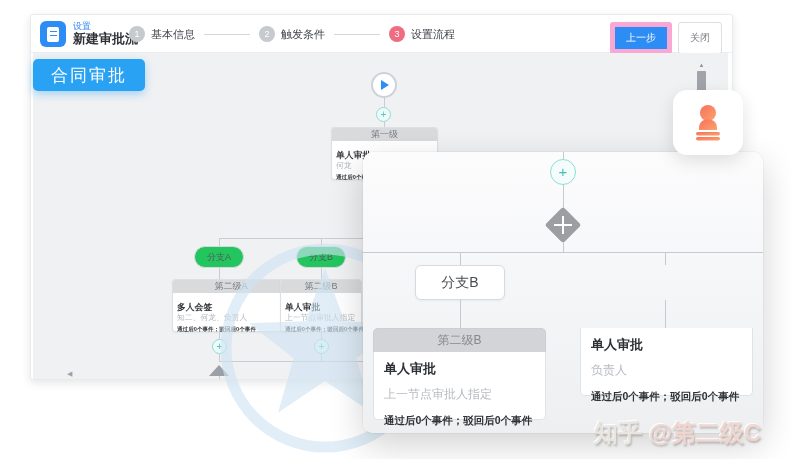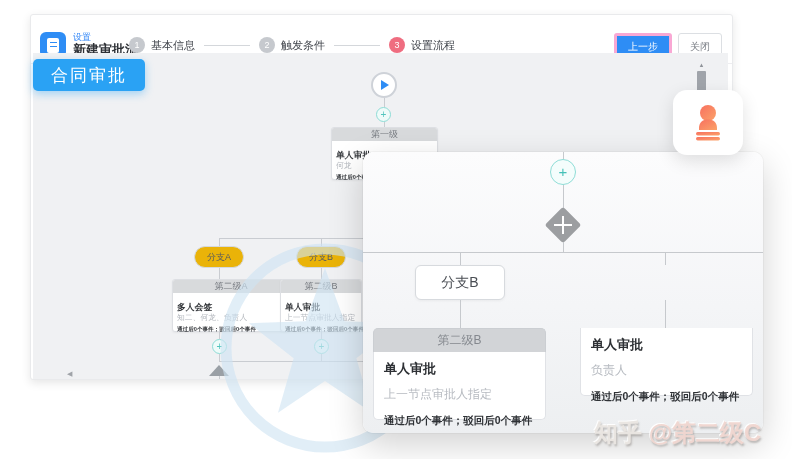--- a/index.html
+++ b/index.html
@@ -3,40 +3,40 @@
 <meta charset="utf-8">
 <style>
   * { margin:0; padding:0; box-sizing:border-box; }
   html,body { width:792px; height:459px; background:#fff; font-family:"Liberation Sans","DejaVu Sans",sans-serif; overflow:hidden; }
   .abs { position:absolute; }
   #stage { position:relative; width:792px; height:459px; background:#fff; }
 
   
   #app-window { left:30px; top:14px; width:703px; height:366px; background:#fff;
     border:1px solid #e9eaec; border-radius:3px; box-shadow:0 3px 10px rgba(0,0,0,.10); }
-  #app-header { left:0; top:11px; right:0; height:38px; background:#fff; border-bottom:1px solid #ededf0; border-radius:3px 3px 0 0; }
+  #app-header { left:0; top:0; right:0; height:38px; background:#fff; border-bottom:1px solid #ededf0; border-radius:3px 3px 0 0; }
   #app-icon { left:9px; top:6px; width:26px; height:26px; background:#2e8df5; border-radius:6px; display:flex; align-items:center; justify-content:center; }
   .doc-glyph { width:12px; height:15px; background:#fff; border-radius:2px; position:relative; }
   .doc-glyph::after { content:""; position:absolute; left:2.5px; right:2.5px; top:4px; height:8px;
     background:repeating-linear-gradient(#2e8df5 0 1.5px, transparent 1.5px 4px); }
   #app-titles { left:42px; top:5px; }
   #app-label { font-size:9px; color:#3a8bf7; line-height:12px; }
   #app-title { font-size:13px; color:#2e3136; font-weight:bold; line-height:14px; }
 
   #steps { left:98px; top:0; height:38px; display:flex; align-items:center; }
   .step { display:flex; align-items:center; cursor:pointer; }
   .step-circle { width:16px; height:16px; border-radius:50%; background:#c6c9ce; color:#fff; font-size:9px;
     display:flex; align-items:center; justify-content:center; }
   .step.active .step-circle { background:#ef6d80; }
   .step-label { font-size:11px; color:#3f434a; margin-left:6px; }
   .step-line { width:46px; height:1px; background:#d4d7db; margin:0 9px; }
 
   #header-buttons { right:10px; top:7px; display:flex; gap:6px; }
   .btn { font-size:10px; border-radius:3px; padding:5px 11px; cursor:pointer; line-height:12px; }
-  .btn-primary { background:#2e8df5; color:#fff; border:3px solid #f9a8d4; }
+  .btn-primary { background:#2e8df5; color:#fff; border:5px solid #f9a8d4; }
   .btn-plain { background:#fff; color:#7a7e85; border:1px solid #dcdfe3; }
 
   
   #flow-canvas { left:2px; top:38px; width:695px; height:326px; background:#f0f1f3; overflow:hidden; }
   .vl { width:1px; background:#c9ccd1; }
   .hl { height:1px; background:#c9ccd1; }
 
   #play-node { left:338px; top:19px; width:26px; height:26px; border-radius:50%; background:#fff; border:2px solid #ced2d8;
     display:flex; align-items:center; justify-content:center; cursor:pointer; }
   .play-tri { width:0; height:0; border-left:8px solid #2e8df5; border-top:5px solid transparent; border-bottom:5px solid transparent; margin-left:2px; }
@@ -45,21 +45,21 @@
 
   .mini-node { background:#fff; border:1px solid #dddfe3; border-radius:3px; box-shadow:0 1px 2px rgba(0,0,0,.05); cursor:pointer; }
   .mini-head { height:13px; background:#d8dadc; color:#75797f; font-size:9px; line-height:13px; text-align:center;
     border-radius:2px 2px 0 0; overflow:hidden; }
   .mini-body { padding:3px 4px 2px 4px; }
   .ml { height:11px; overflow:visible; white-space:nowrap; }
   .ml span { display:inline-block; font-size:10px; transform:scale(var(--s,1)); transform-origin:0 50%; white-space:nowrap; color:#33363a; }
   .ml span.g { color:#b3b7bd; }
   .ml span.b { font-weight:bold; }
 
-  .branch-box { background:#eab308; border:1px solid #d5d9de; border-radius:11px; font-size:9px; color:#565a60;
+  .branch-box { background:#22c55e; border:1px solid #d5d9de; border-radius:11px; font-size:9px; color:#565a60;
     display:flex; align-items:center; justify-content:center; cursor:pointer; }
 
   .merge-tri { width:0; height:0; border-left:10px solid transparent; border-right:10px solid transparent; border-bottom:11px solid #9aa0a6; }
 
   
   #v-scrollbar { right:22px; top:8px; width:9px; height:60px; cursor:pointer; }
   #v-scroll-arrow { font-size:6px; color:#8f9399; text-align:center; line-height:8px; }
   #v-scroll-thumb { width:9px; height:26px; background:#a0a4aa; border-radius:1px; margin-top:2px; }
   #h-scroll-arrow { left:34px; bottom:1px; font-size:7px; color:#9fa3a8; cursor:pointer; }
 

